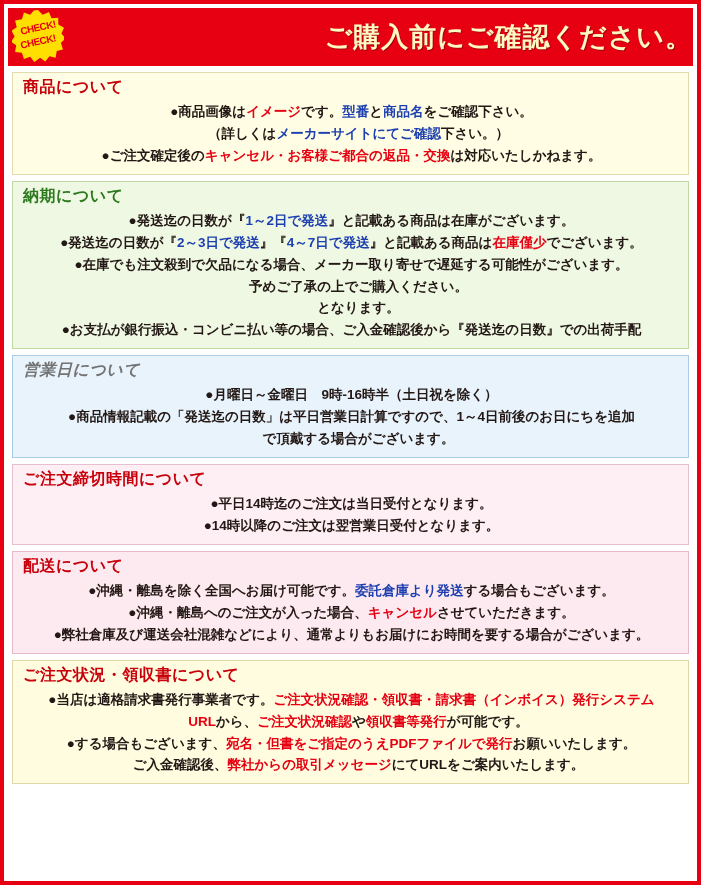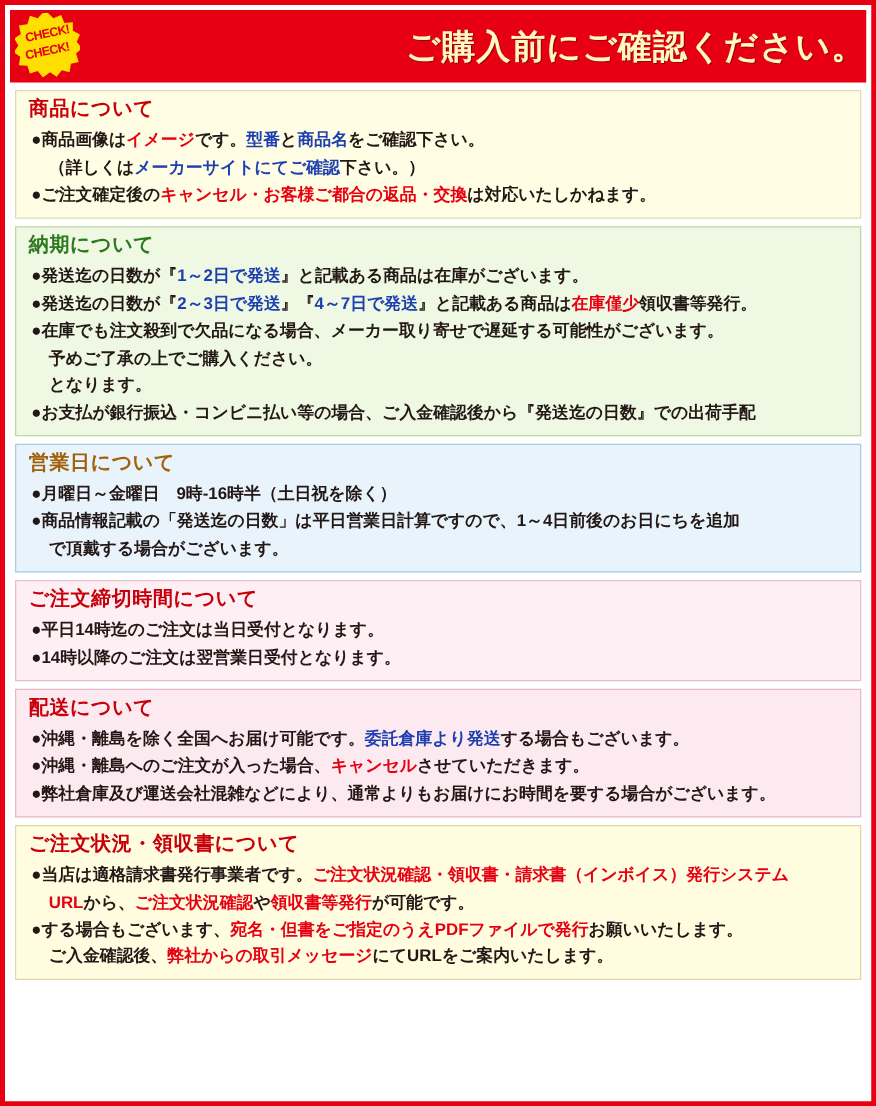--- a/index.html
+++ b/index.html
@@ -84,20 +84,21 @@
   }
   .sec-title {
     font-size: 16px;
     font-weight: bold;
     color: #c7000b;
     padding: 4px 16px 3px 10px;
     letter-spacing: 0.5px;
   }
   .sec-body {
     padding: 1px 10px 0 12px;
+    text-align: center;
   }
   .row {
     display: flex;
     align-items: flex-start;
     font-size: 13.5px;
     line-height: 1.55;
     color: #231815;
     font-weight: bold;
     margin-bottom: 1px;
   }
@@ -108,21 +109,21 @@
   .red { color: #e60012; }
   .blue { color: #1d3fb0; }
   .black { color: #231815; }
   
   .sec-yellow { background: #fffde3; border-color: #e0dcae; }
   .sec-green  { background: #eef8e2; border-color: #bfd9a4; }
   .sec-blue   { background: #e8f3fc; border-color: #a8cbe6; }
   .sec-pinkl  { background: #fdeff3; border-color: #e8bfce; }
   .sec-pink2  { background: #fdeaf0; border-color: #e7b9cb; }
   .sec-yellow2{ background: #fffce0; border-color: #ded9a6; }
-  .sec-title-blue { color: #a16207; }
+  .sec-title-blue { color: #737373; font-style: italic; }
   .sec-title-green { color: #2d7a1e; }
 </style>
 </head>
 <body>
 
 <div class="page">
 
   <div class="header">
     <div class="check-badge">
       <div class="burst"></div>
@@ -147,21 +148,21 @@
           </div>
         </div>
       </div>
       <div class="section sec-green">
         <div class="sec-title sec-title-green">納期について</div>
         <div class="sec-body">
           <div class="row">
             <span class="txt"><span class="black">●発送迄の日数が『</span><span class="blue">1～2日で発送</span><span class="black">』と記載ある商品は在庫がございます。</span></span>
           </div>
           <div class="row">
-            <span class="txt"><span class="black">●発送迄の日数が『</span><span class="blue">2～3日で発送</span><span class="black">』『</span><span class="blue">4～7日で発送</span><span class="black">』と記載ある商品は</span><span class="red">在庫僅少</span><span class="black">領収書等発行。</span></span>
+            <span class="txt"><span class="black">●発送迄の日数が『</span><span class="blue">2～3日で発送</span><span class="black">』『</span><span class="blue">4～7日で発送</span><span class="black">』と記載ある商品は</span><span class="red">在庫僅少</span><span class="black">でございます。</span></span>
           </div>
           <div class="row">
             <span class="txt"><span class="black">●在庫でも注文殺到で欠品になる場合、メーカー取り寄せで遅延する可能性がございます。</span></span>
           </div>
           <div class="row indent">
             <span class="txt"><span class="black">予めご了承の上でご購入ください。</span></span>
           </div>
           <div class="row indent">
             <span class="txt"><span class="black">となります。</span></span>
           </div>

